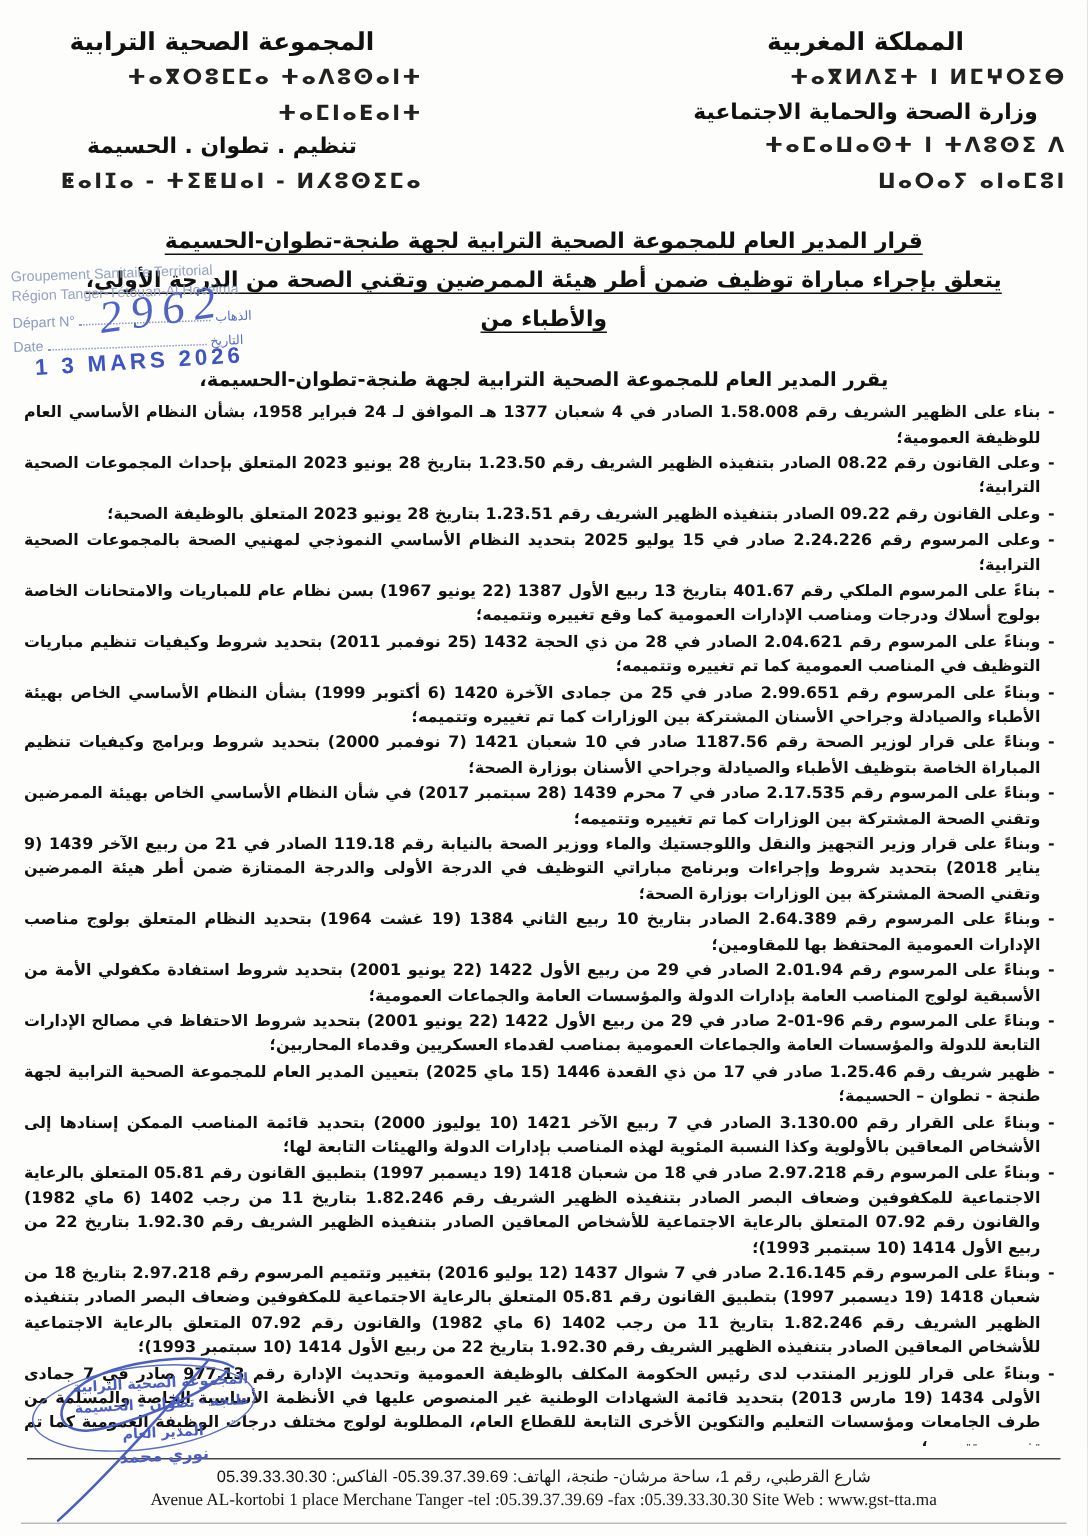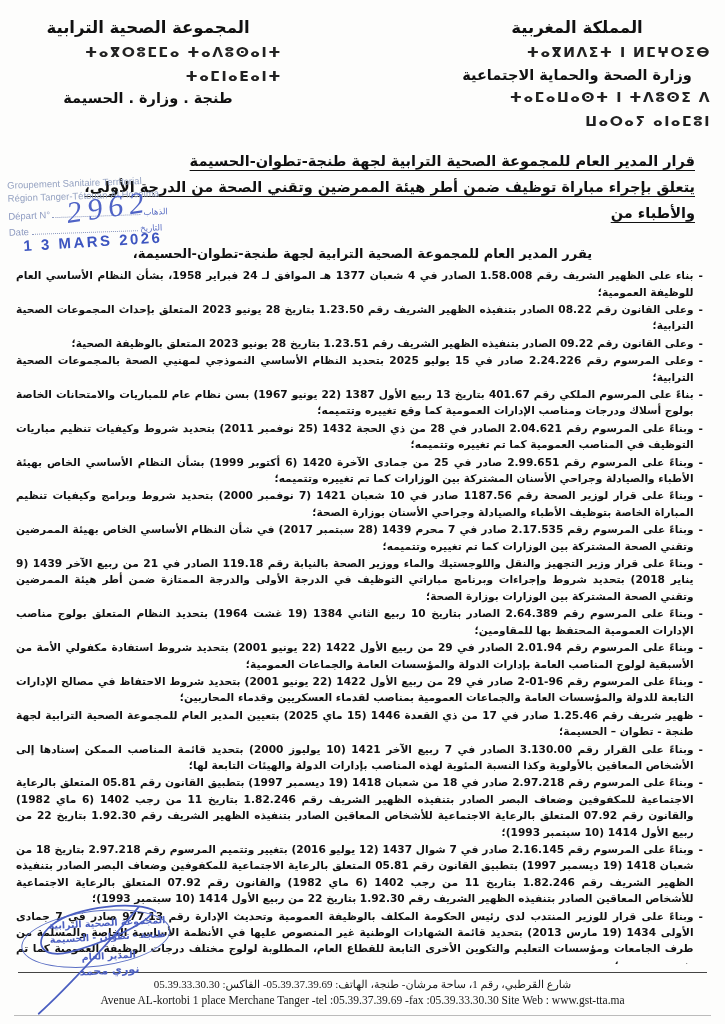--- a/index.html
+++ b/index.html
@@ -22,21 +22,21 @@
   }
   .hdr-col { width:268px; text-align:center; padding-top:6px; }
   .hdr-ar-big { font-size:16.5px; font-weight:700; line-height:1.5; }
   .hdr-ar-mid { font-size:14.5px; font-weight:700; line-height:1.5; }
   .hdr-tif { font-size:14px; font-weight:700; letter-spacing:1.5px; color:#222; line-height:1.7;text-align:right; }
   .hdr-logo { width:160px; display:flex; justify-content:center; }
   
   .title-block { text-align:center; margin-top:14px; padding:0 30px; }
   .title-line {
     font-size:14.5px; font-weight:700; line-height:1.8;
-    text-decoration:underline; text-underline-offset:4px;text-align:right;
+    text-decoration:underline; text-underline-offset:4px;
   }
   
   .dept-stamp {
     position:absolute; left:8px; top:176px; width:212px;
     direction:ltr; text-align:left;
     transform:rotate(-2deg);
     font-family:"Liberation Sans", sans-serif;
     pointer-events:none;
   }
   .ds-org { font-size:9.5px; color:#96a3c2; line-height:1.35; }
@@ -77,42 +77,43 @@
   }
   .sig-l1 { padding-top:8px; }
   .sig-l3 { margin-top:4px; }
   .sig-l4 { letter-spacing:4px; font-size:11px; }
   .sig-squiggle { position:absolute; left:-6px; top:-14px; }
   .footer {
     position:absolute; left:0; right:0; bottom:0; background:#fdfdfc;
     padding:4px 14px 8px 14px; text-align:center;
   }
   .footer-rule { border-top:1.2px solid #444; margin:4px 4px 5px 4px; }
-  .footer-ar { font-family:Liberation Serif, serif; font-size:11px; color:#161616; }
+  .footer-ar { font-family:Liberation Sans, sans-serif; font-size:11px; color:#161616; }
   .footer-fr { font-family:"Liberation Serif", serif; font-size:11.5px; color:#161616; direction:ltr; margin-top:3px; }
   .footer-bottomline { border-top:1px solid #bbb; margin-top:9px; }
 </style>
 </head>
 <body>
 
 <div class="page">
 
   <div class="header">
     <div class="hdr-col">
       <div class="hdr-ar-big">المملكة المغربية</div>
       <div class="hdr-tif">ⵜⴰⴳⵍⴷⵉⵜ ⵏ ⵍⵎⵖⵔⵉⴱ</div>
       <div class="hdr-ar-mid">وزارة الصحة والحماية الاجتماعية</div>
       <div class="hdr-tif">ⵜⴰⵎⴰⵡⴰⵙⵜ ⵏ ⵜⴷⵓⵙⵉ ⴷ ⵡⴰⵔⴰⵢ ⴰⵏⴰⵎⵓⵏ</div>
     </div>
 
 
     <div class="hdr-col">
       <div class="hdr-ar-big">المجموعة الصحية الترابية</div>
       <div class="hdr-tif">ⵜⴰⴳⵔⵓⵎⵎⴰ ⵜⴰⴷⵓⵙⴰⵏⵜ ⵜⴰⵎⵏⴰⴹⴰⵏⵜ</div>
-      <div class="hdr-ar-mid">طنجة . وزارة . الحسيمة</div>
+      <div class="hdr-ar-mid">تنظيم . تطوان . الحسيمة</div>
+      <div class="hdr-tif">ⵟⴰⵏⵊⴰ - ⵜⵉⵟⵡⴰⵏ - ⵍⵃⵓⵙⵉⵎⴰ</div>
     </div>
   </div>
 
   <div class="title-block">
     <div class="title-line">قرار المدير العام للمجموعة الصحية الترابية لجهة طنجة-تطوان-الحسيمة</div>
     <div class="title-line">يتعلق بإجراء مباراة توظيف ضمن أطر هيئة الممرضين وتقني الصحة من الدرجة الأولى، والأطباء من</div>
   </div>
 
   <div class="dept-stamp">
     <div class="ds-org">Groupement Sanitaire Territorial</div>

